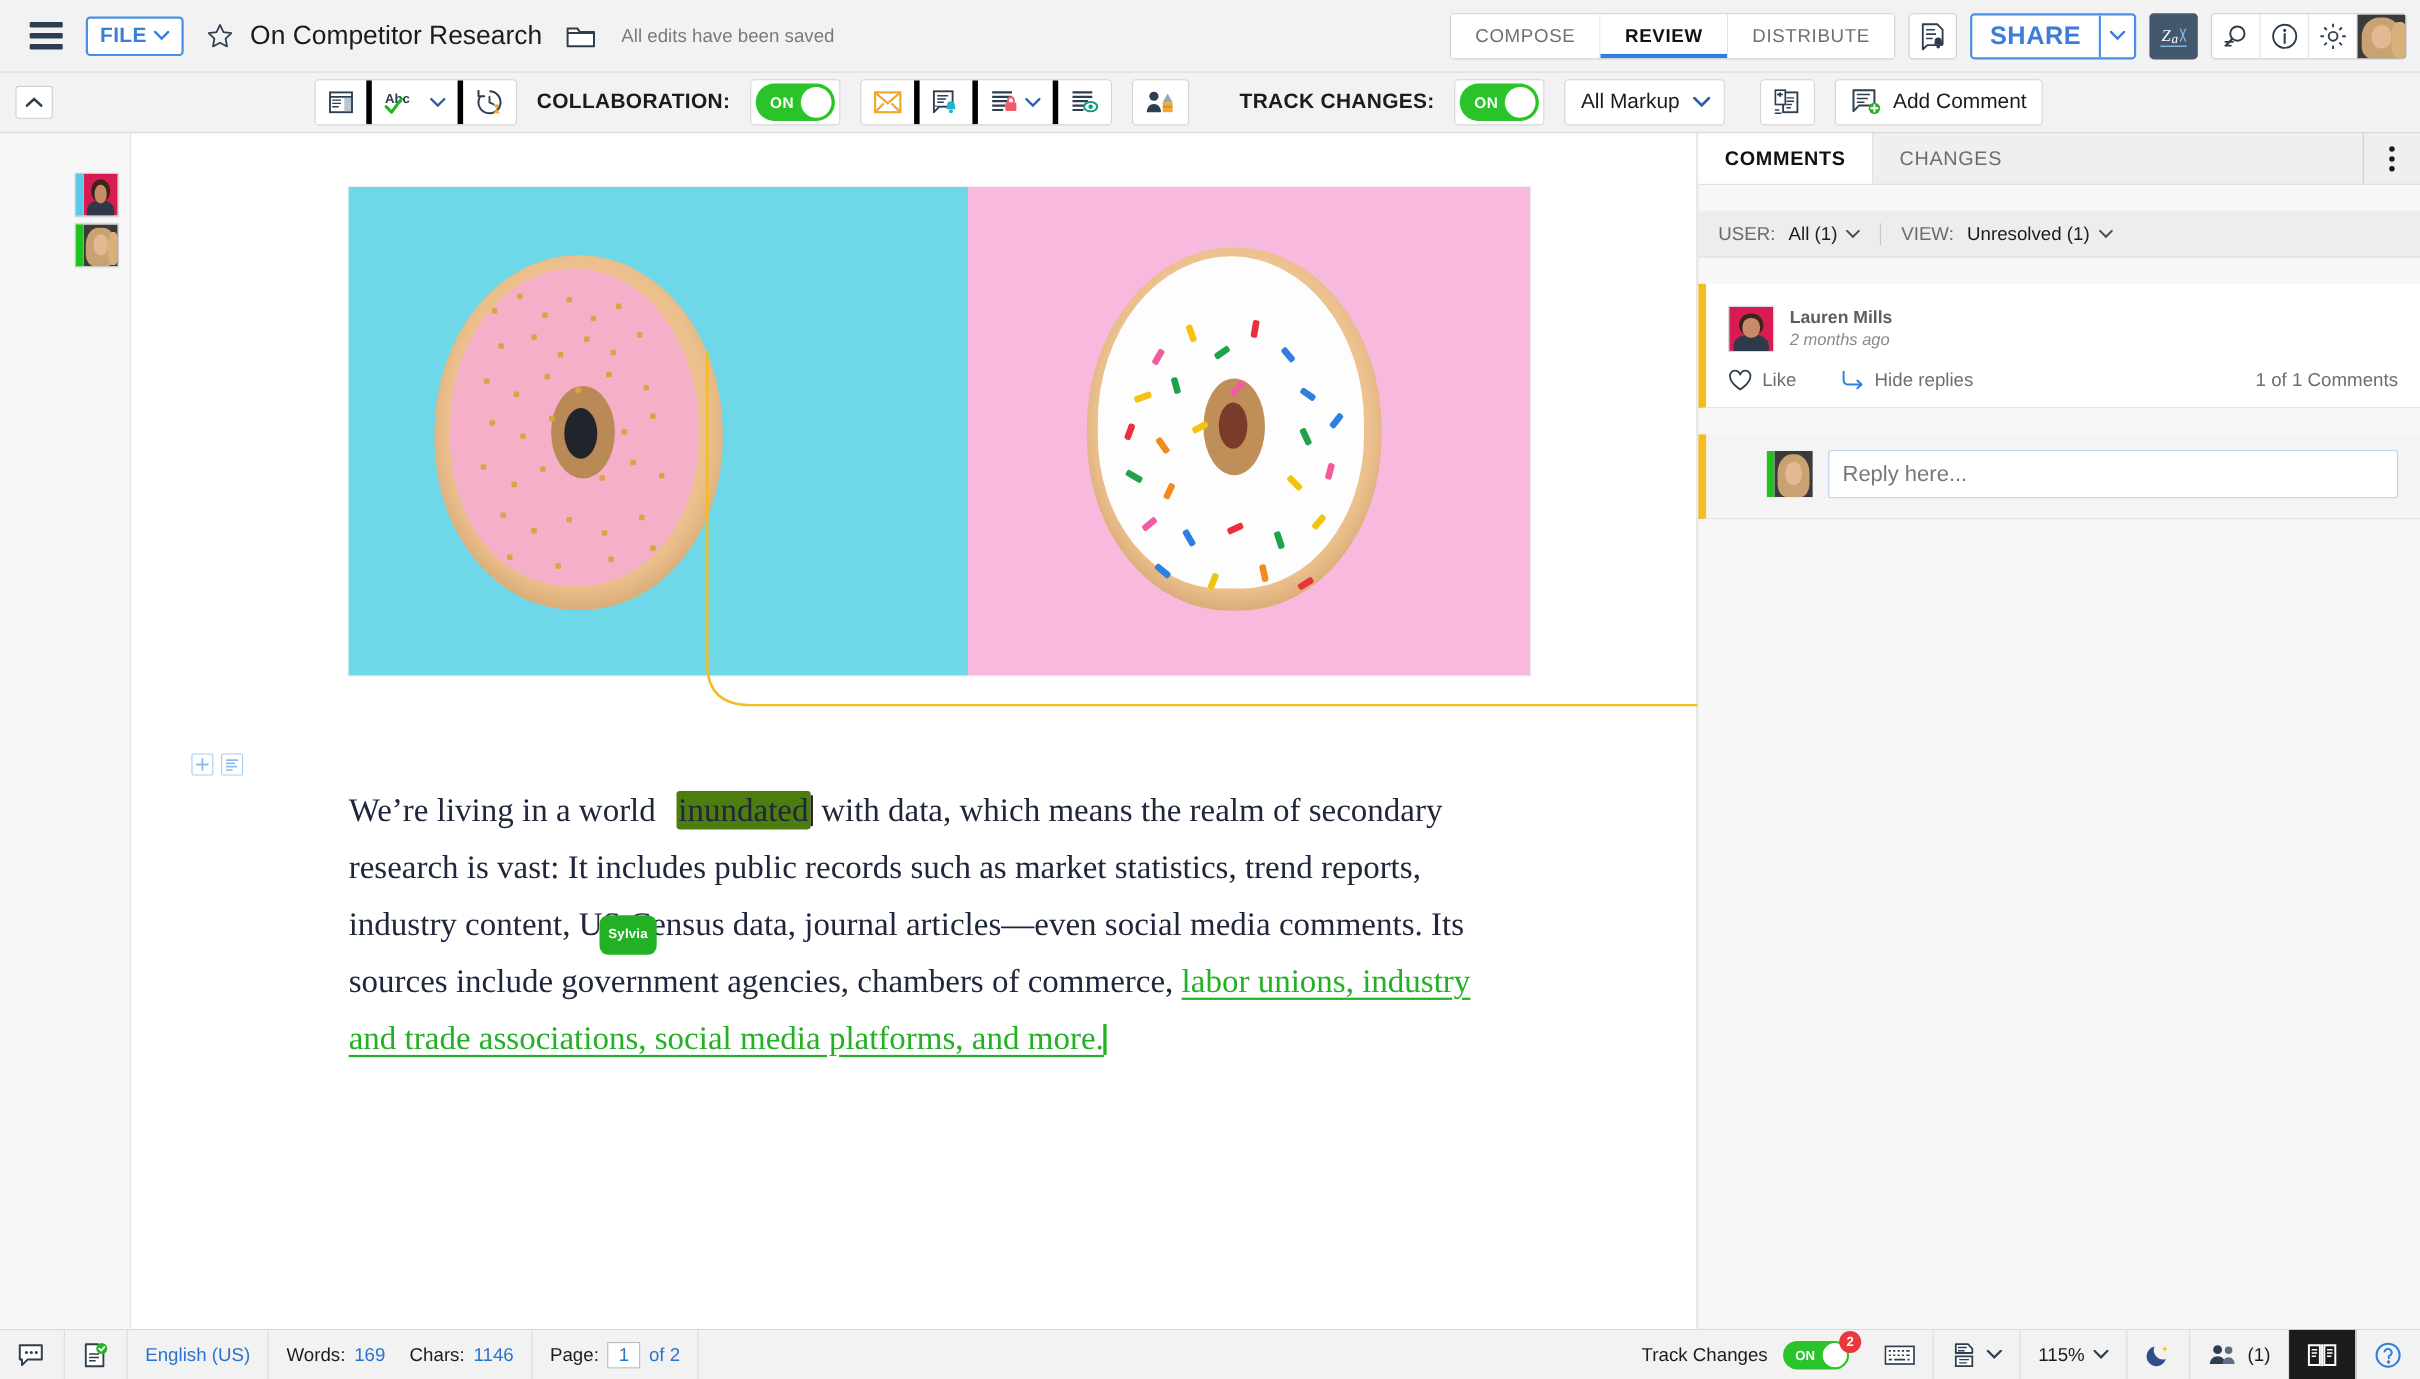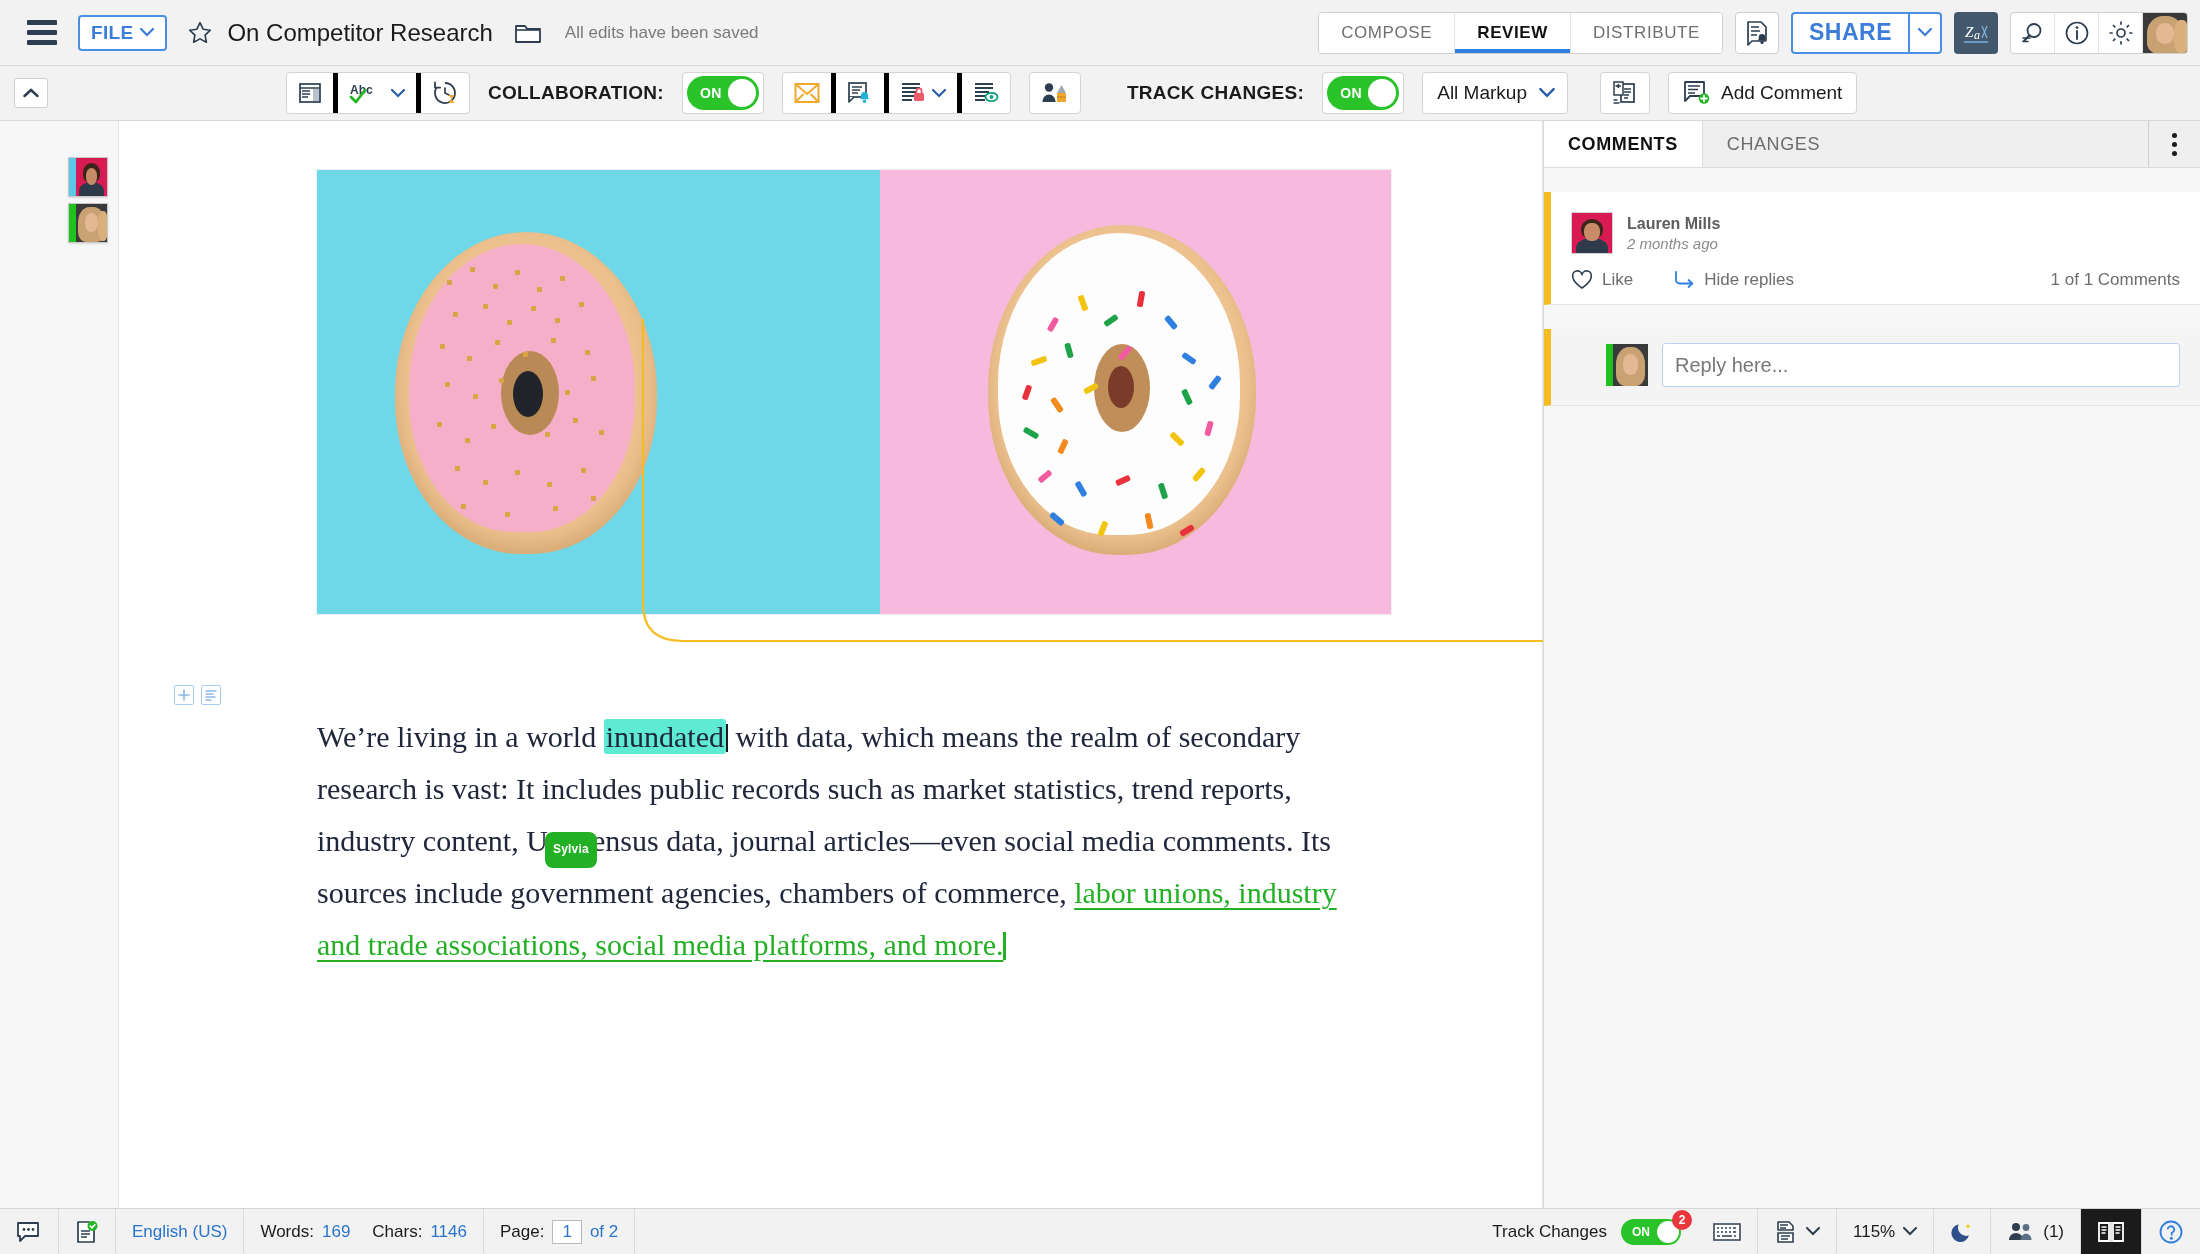--- a/index.html
+++ b/index.html
@@ -125,21 +125,21 @@
   .gold { position: absolute; width: 5px; height: 5px; background: #d9a441; border-radius: 1px; }
 
   .para-tools { position: absolute; left: 55px; top: 564px; display: flex; gap: 7px; }
   .ptool { width: 20px; height: 20px; border: 1px solid #a8cbf0; border-radius: 2px; display:flex; align-items:center; justify-content:center; cursor:pointer; }
 
   .doc-text {
     position: absolute; left: 198px; top: 590px; width: 1060px;
     font-family: "Liberation Serif", serif; font-size: 30px; line-height: 1.055em; color: #20263b;
   }
   .doc-text p { margin: 0; line-height: 52px; }
-  .hl { background: #5eead4; border-radius: 3px; padding: 1px 2px; }
+  .hl { background: #4d7c0f; border-radius: 3px; padding: 1px 2px; margin-left: 11px; }
   .caret { display: inline-block; width: 2px; height: 28px; background: #1b1b1b; vertical-align: -5px; }
   .ins { color: #24b024; text-decoration: underline; text-decoration-thickness: 2px; text-underline-offset: 5px; }
   .caret-g { display: inline-block; width: 3px; height: 28px; background: #24b024; vertical-align: -5px; }
   .sylvia-tag {
     position: absolute; left: 228px; top: 121px; background: #24b024; color: #fff; font-family: "Liberation Sans", sans-serif;
     font-size: 12px; font-weight: bold; padding: 2px 8px; border-radius: 8px; letter-spacing: .2px;
   }
 
   .connector { position: absolute; left: 520px; top: 198px; width: 1022px; height: 330px; pointer-events: none; z-index: 5; }
 
@@ -561,20 +561,37 @@
       <div class="cp-tabs">
         <div class="cp-tab active">COMMENTS</div>
         <div class="cp-tab">CHANGES</div>
         <div class="cp-kebab">
             <i></i>
             <i></i>
             <i></i>
           </div>
       </div>
 
+      <div class="cp-filter">
+        <span class="k">USER:</span>
+        <div class="cp-sel">
+          <span class="v">All (1)</span>
+          <svg width="13" height="8" viewBox="0 0 14 9">
+              <path d="M1 1l6 6 6-6" stroke="#4a4a4a" stroke-width="2" fill="none" stroke-linecap="round"></path>
+            </svg>
+        </div>
+        <span class="fdiv"></span>
+        <span class="k">VIEW:</span>
+        <div class="cp-sel">
+          <span class="v">Unresolved (1)</span>
+          <svg width="13" height="8" viewBox="0 0 14 9">
+              <path d="M1 1l6 6 6-6" stroke="#4a4a4a" stroke-width="2" fill="none" stroke-linecap="round"></path>
+            </svg>
+        </div>
+      </div>
 
       <div class="cmt-card">
         <div class="cmt-head">
           <div class="cmt-av">
               <div class="av-lauren">
                 <div class="face"></div>
               </div>
             </div>
           <div>
             <div class="cmt-name">Lauren Mills</div>

